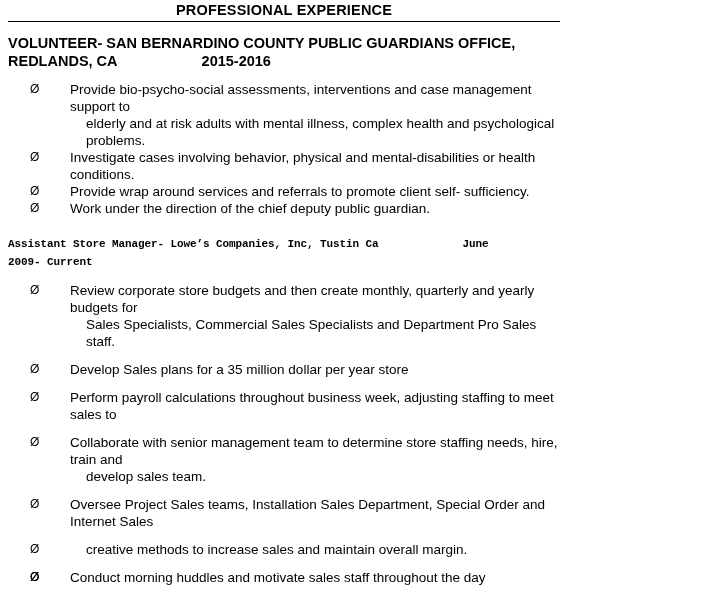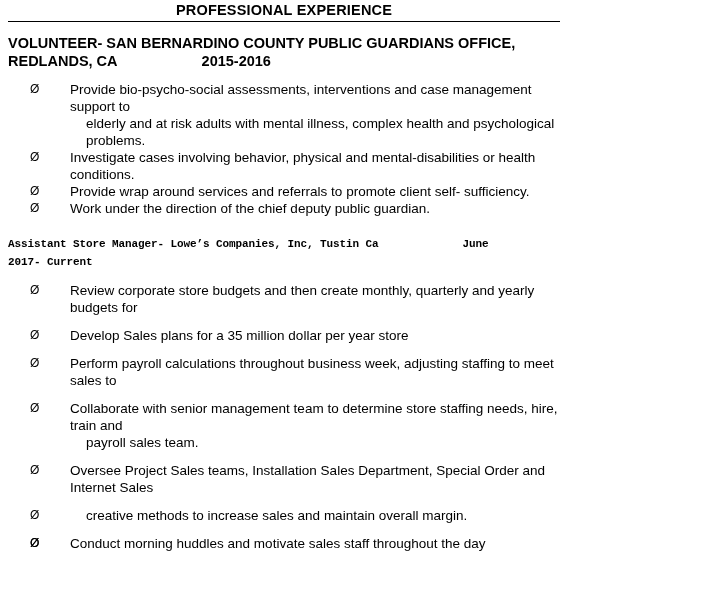--- a/index.html
+++ b/index.html
@@ -117,48 +117,49 @@
       <li class="bullet">
         <span class="marker">Ø</span>
         <span class="text">
           <span>Work under the direction of the chief deputy public guardian.</span>
         </span>
       </li>
     </ul>
   </div>
 
   <div class="block-2">
-    <div class="job-heading mono"><span>Assistant Store Manager- Lowe’s Companies, Inc, Tustin Ca</span><span class="date-gap"></span><span>June</span><br><span>2017- Current</span></div>
+    <div class="job-heading mono"><span>Assistant Store Manager- Lowe’s Companies, Inc, Tustin Ca</span><span class="date-gap"></span><span>June</span><br><span>2009- Current</span></div>
 
     <div class="spacer-small"></div>
 
     <ul class="bullets group-loose">
       <li class="bullet">
         <span class="marker">Ø</span>
         <span class="text">
           <span>Review corporate store budgets and then create monthly, quarterly and yearly budgets for</span>
+          <span class="cont">Sales Specialists, Commercial Sales Specialists and Department Pro Sales staff.</span>
         </span>
       </li>
       <li class="bullet">
         <span class="marker">Ø</span>
         <span class="text">
           <span>Develop Sales plans for a 35 million dollar per year store</span>
         </span>
       </li>
       <li class="bullet">
         <span class="marker">Ø</span>
         <span class="text">
           <span>Perform payroll calculations throughout business week, adjusting staffing to meet sales to</span>
         </span>
       </li>
       <li class="bullet">
         <span class="marker">Ø</span>
         <span class="text">
           <span>Collaborate with senior management team to determine store staffing needs, hire, train and</span>
-          <span class="cont">payroll sales team.</span>
+          <span class="cont">develop sales team.</span>
         </span>
       </li>
       <li class="bullet">
         <span class="marker">Ø</span>
         <span class="text">
           <span>Oversee Project Sales teams, Installation Sales Department, Special Order and Internet Sales</span>
         </span>
       </li>
       <li class="bullet">
         <span class="marker">Ø</span>

